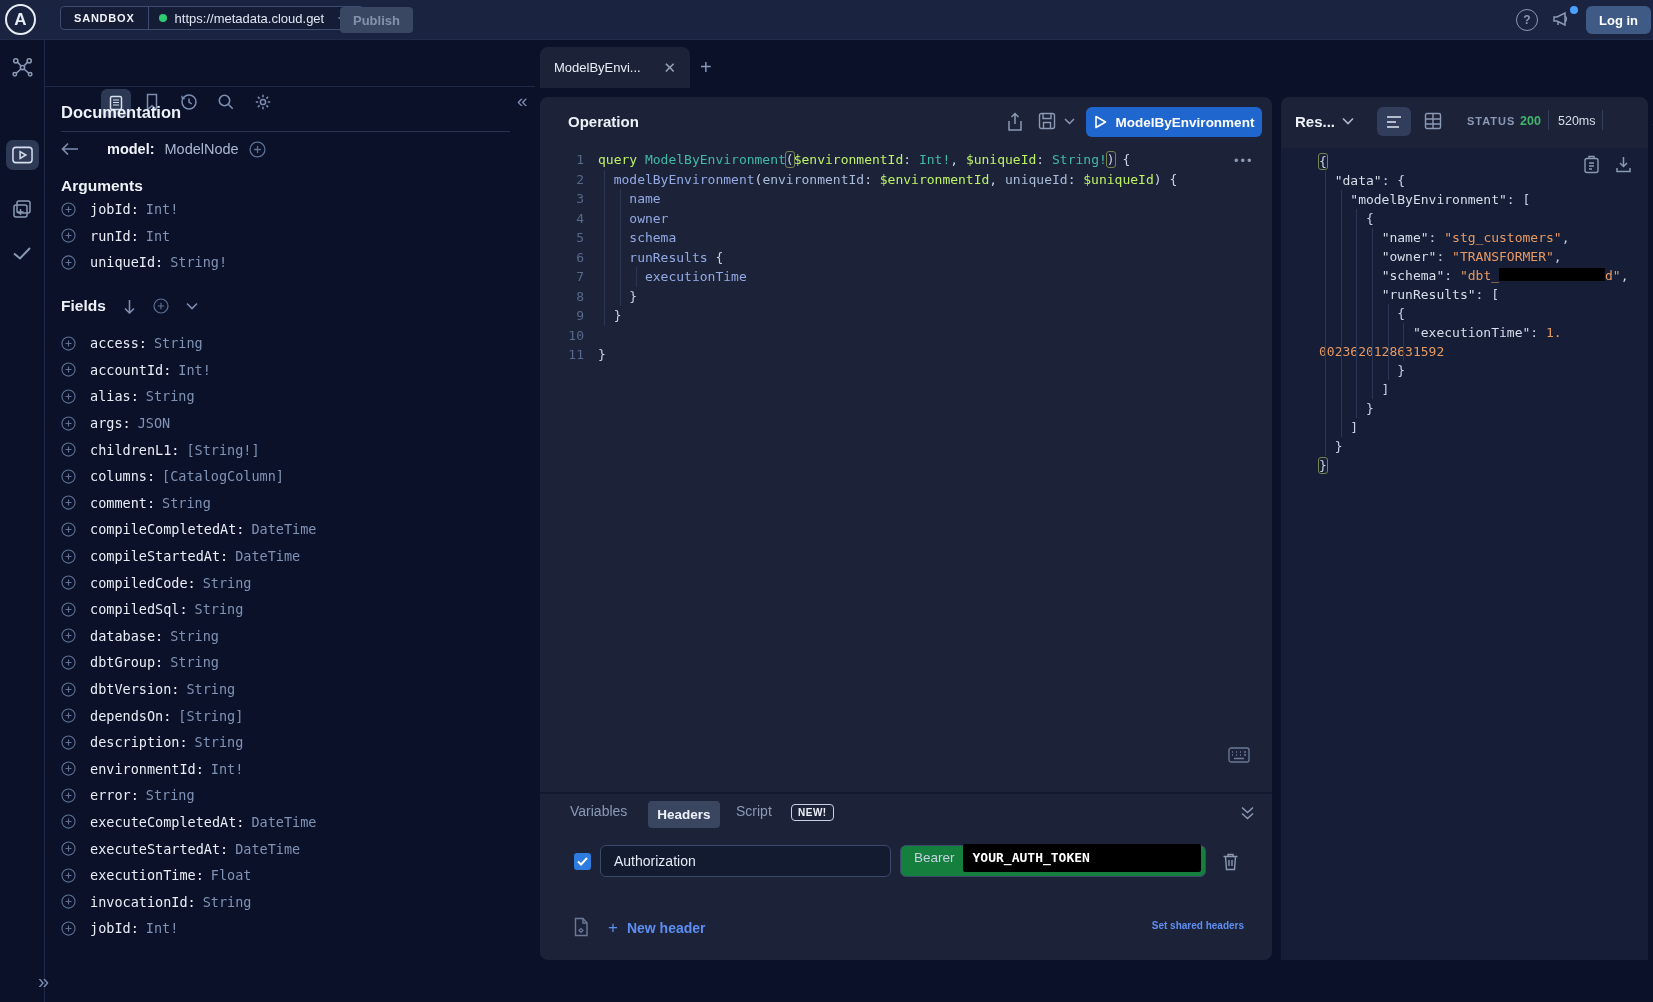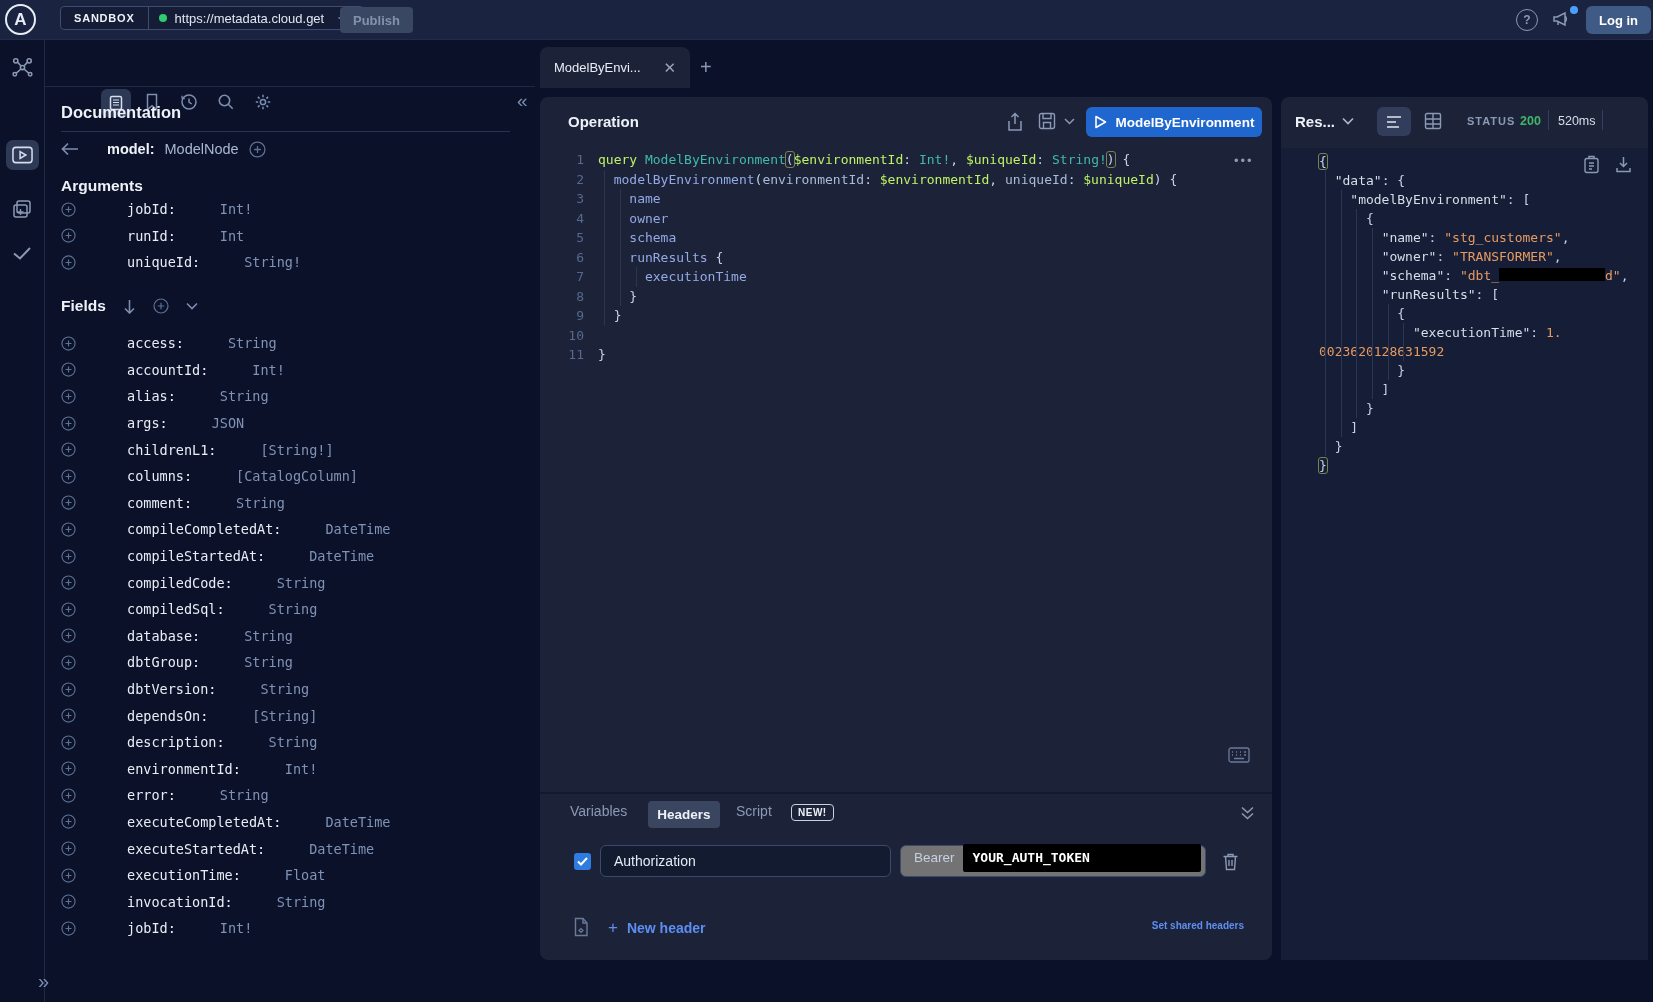--- a/index.html
+++ b/index.html
@@ -43,21 +43,21 @@
   .doc-ic { position:absolute; color:#7c8db0; }
   .doc-collapse { left:472px; top:50px; color:#7c8db0; font-size:19px; }
   .doc-title { left:61px; top:103px; color:#eef2f8; font-size:16.5px; font-weight:bold; }
   .doc-hr { left:61px; top:131px; width:449px; height:1px; background:#27334f; }
   .crumb-row { left:61px; top:136px; height:26px; display:flex; align-items:center; gap:10px; }
   .crumb-field { color:#eef2f8; font-size:14.5px; font-weight:bold; margin-left:18px; }
   .crumb-type { color:#aab8d2; font-size:14.5px; }
   .sec-title { color:#eef2f8; font-size:15.5px; font-weight:bold; }
   .doc-args { left:61px; top:196px; }
   .doc-fields { left:61px; top:330px; }
-  .doc-row { height:26.6px; display:flex; align-items:center;gap:37px; }
+  .doc-row { height:26.6px; display:flex; align-items:center; }
   .doc-row .plus { color:#5c7194; margin-right:14px; height:15px; }
   .fname { color:#e9eef6; font-family:"DejaVu Sans Mono", monospace; font-size:13.5px; margin-right:7px; }
   .ftype { color:#8093b6; font-family:"DejaVu Sans Mono", monospace; font-size:13.5px; }
   .fields-head { left:61px; top:297px; display:flex; align-items:center; gap:17px; }
 
   
   .card { background:#1c2339; border-radius:8px; }
   .editor-card { left:540px; top:97px; width:732px; height:863px; }
   .resp-card { left:1281px; top:97px; width:367px; height:863px; overflow:hidden; }
   .resp-body { left:1281px; top:148px; width:367px; height:812px; background:#151e36; }
@@ -98,21 +98,21 @@
   .ptab-active { left:648px; top:801px; width:72px; height:27px; background:#3a4560; border-radius:4px;
     color:#eef2f8; font-size:13.5px; font-weight:bold; display:flex; align-items:center; justify-content:center; }
   .new-badge { left:791px; top:804px; border:1.5px solid #c8d2e0; border-radius:4px; padding:2px 6px;
     color:#eef2f8; font-size:10px; font-weight:bold; letter-spacing:.5px; }
   .collapse2 { left:1240px; top:806px; color:#8b99b4; }
   .chk { left:574px; top:853px; width:17px; height:17px; background:#2e7ce0; border-radius:3px;
     display:flex; align-items:center; justify-content:center; color:#fff; }
   .hdr-input { left:600px; top:845px; width:291px; height:32px; background:#121b30;
     border:1px solid #3b4a6c; border-radius:6px; display:flex; align-items:center; padding:0 13px;
     color:#e4eaf4; font-size:14px; }
-  .hdr-val { left:900px; top:845px; width:306px; height:32px; background:#737373;
+  .hdr-val { left:900px; top:845px; width:306px; height:32px; background:#15803d;
     border:1px solid #3b4a6c; border-radius:6px; display:flex; align-items:center; padding:0 0 7px 13px; }
   .bearer { color:#c6d0e2; font-size:13.5px; margin-right:8px; }
   .token-chip { background:#000; height:28px; width:238px; border-radius:2px; display:flex; align-items:center;
     padding:0 10px; color:#fff; font-family:"DejaVu Sans Mono", monospace; font-size:13px; font-weight:bold; }
   .trash { left:1222px; top:852px; color:#8b99b4; }
   .newhdr-ic { left:572px; top:917px; color:#6b7a99; }
   .newhdr { left:608px; top:918px; display:flex; align-items:center; gap:9px;
     color:#5e8ef2; font-size:14px; font-weight:bold; }
   .newhdr .plus-sign { font-size:17px; font-weight:normal; }
   .sharedhdr { left:1040px; top:920px; width:204px; text-align:right; color:#5e8ef2; font-size:10px; font-weight:bold; }

